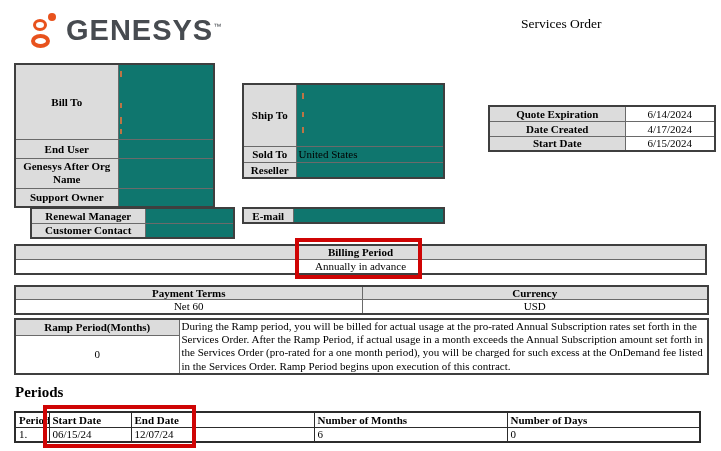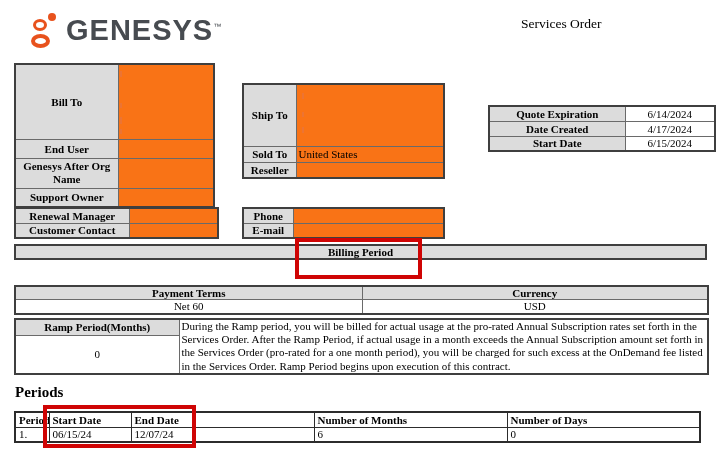--- a/index.html
+++ b/index.html
@@ -19,21 +19,21 @@
     font-family:"Liberation Sans", sans-serif; font-size:29px; font-weight:600;
     letter-spacing:1px; color:#474b50; line-height:1;
   }
   .logo-tm { font-size:8px; vertical-align:super; letter-spacing:0; font-weight:400; }
   
   .doc-title { position:absolute; left:521px; top:16px; font-size:13.5px; }
   
   table.doc { border-collapse:collapse; table-layout:fixed; position:absolute; border:2px solid #3f3f3f; background:#fff; }
   table.doc td { border:1px solid #6a6a6a; font-size:11px; padding:0 2px; overflow:hidden; vertical-align:middle; }
   td.lbl { background:#dcdcdc; font-weight:bold; text-align:center; }
-  td.val { background:#f97316; text-align:left; }
+  td.val { background:#0f766e; text-align:left; }
   td.val-c { background:#ffffff; text-align:center; }
   
   .speck { position:absolute; width:2px; background:#e8743b; opacity:.8; }
   
   .center-bold { font-weight:bold; text-align:center; background:#dcdcdc; }
   .ramp-desc { font-size:10.6px; line-height:13.2px; vertical-align:top; padding:1px 3px; }
   
   .periods-heading { position:absolute; left:15px; top:384px; font-size:15px; font-weight:bold; }
   table.plain { border-collapse:collapse; table-layout:fixed; position:absolute; border:2px solid #2c2c2c; background:#fff; }
   table.plain td { border:1px solid #2c2c2c; font-size:11px; padding:0 3px; overflow:hidden; vertical-align:middle; text-align:left; }
@@ -125,21 +125,21 @@
       <td class="lbl">Date Created</td>
       <td class="val-c">4/17/2024</td>
     </tr>
     <tr style="height:15px">
       <td class="lbl">Start Date</td>
       <td class="val-c">6/15/2024</td>
     </tr>
   </tbody>
     </table>
 
-  <table class="doc" style="left:14px; top:207px; width:203px;">
+  <table class="doc" style="left:30px; top:207px; width:203px;">
     <colgroup>
         <col style="width:114px">
         <col style="width:89px">
       </colgroup>
     <tbody>
         <tr style="height:15px">
       <td class="lbl">Renewal Manager</td>
       <td class="val"></td>
     </tr>
     <tr style="height:15px">
@@ -148,35 +148,34 @@
     </tr>
   </tbody>
     </table>
 
   <table class="doc" style="left:242px; top:207px; width:201px;">
     <colgroup>
         <col style="width:50px">
         <col style="width:151px">
       </colgroup>
     <tbody>
-        <tr style="height:15px">
-      <td class="lbl">Phone</td>
-      <td class="val"></td>
-    </tr>
     <tr style="height:15px">
       <td class="lbl">E-mail</td>
       <td class="val"></td>
     </tr>
   </tbody>
     </table>
 
   <table class="doc" style="left:14px; top:244px; width:693px;">
     <tbody>
         <tr style="height:14px">
       <td class="center-bold">Billing Period</td>
+    </tr>
+    <tr style="height:15px">
+      <td class="val-c">Annually in advance</td>
     </tr>
   </tbody>
     </table>
 
   <table class="doc" style="left:14px; top:285px; width:693px;">
     <colgroup>
         <col style="width:347px">
         <col style="width:346px">
       </colgroup>
     <tbody>

